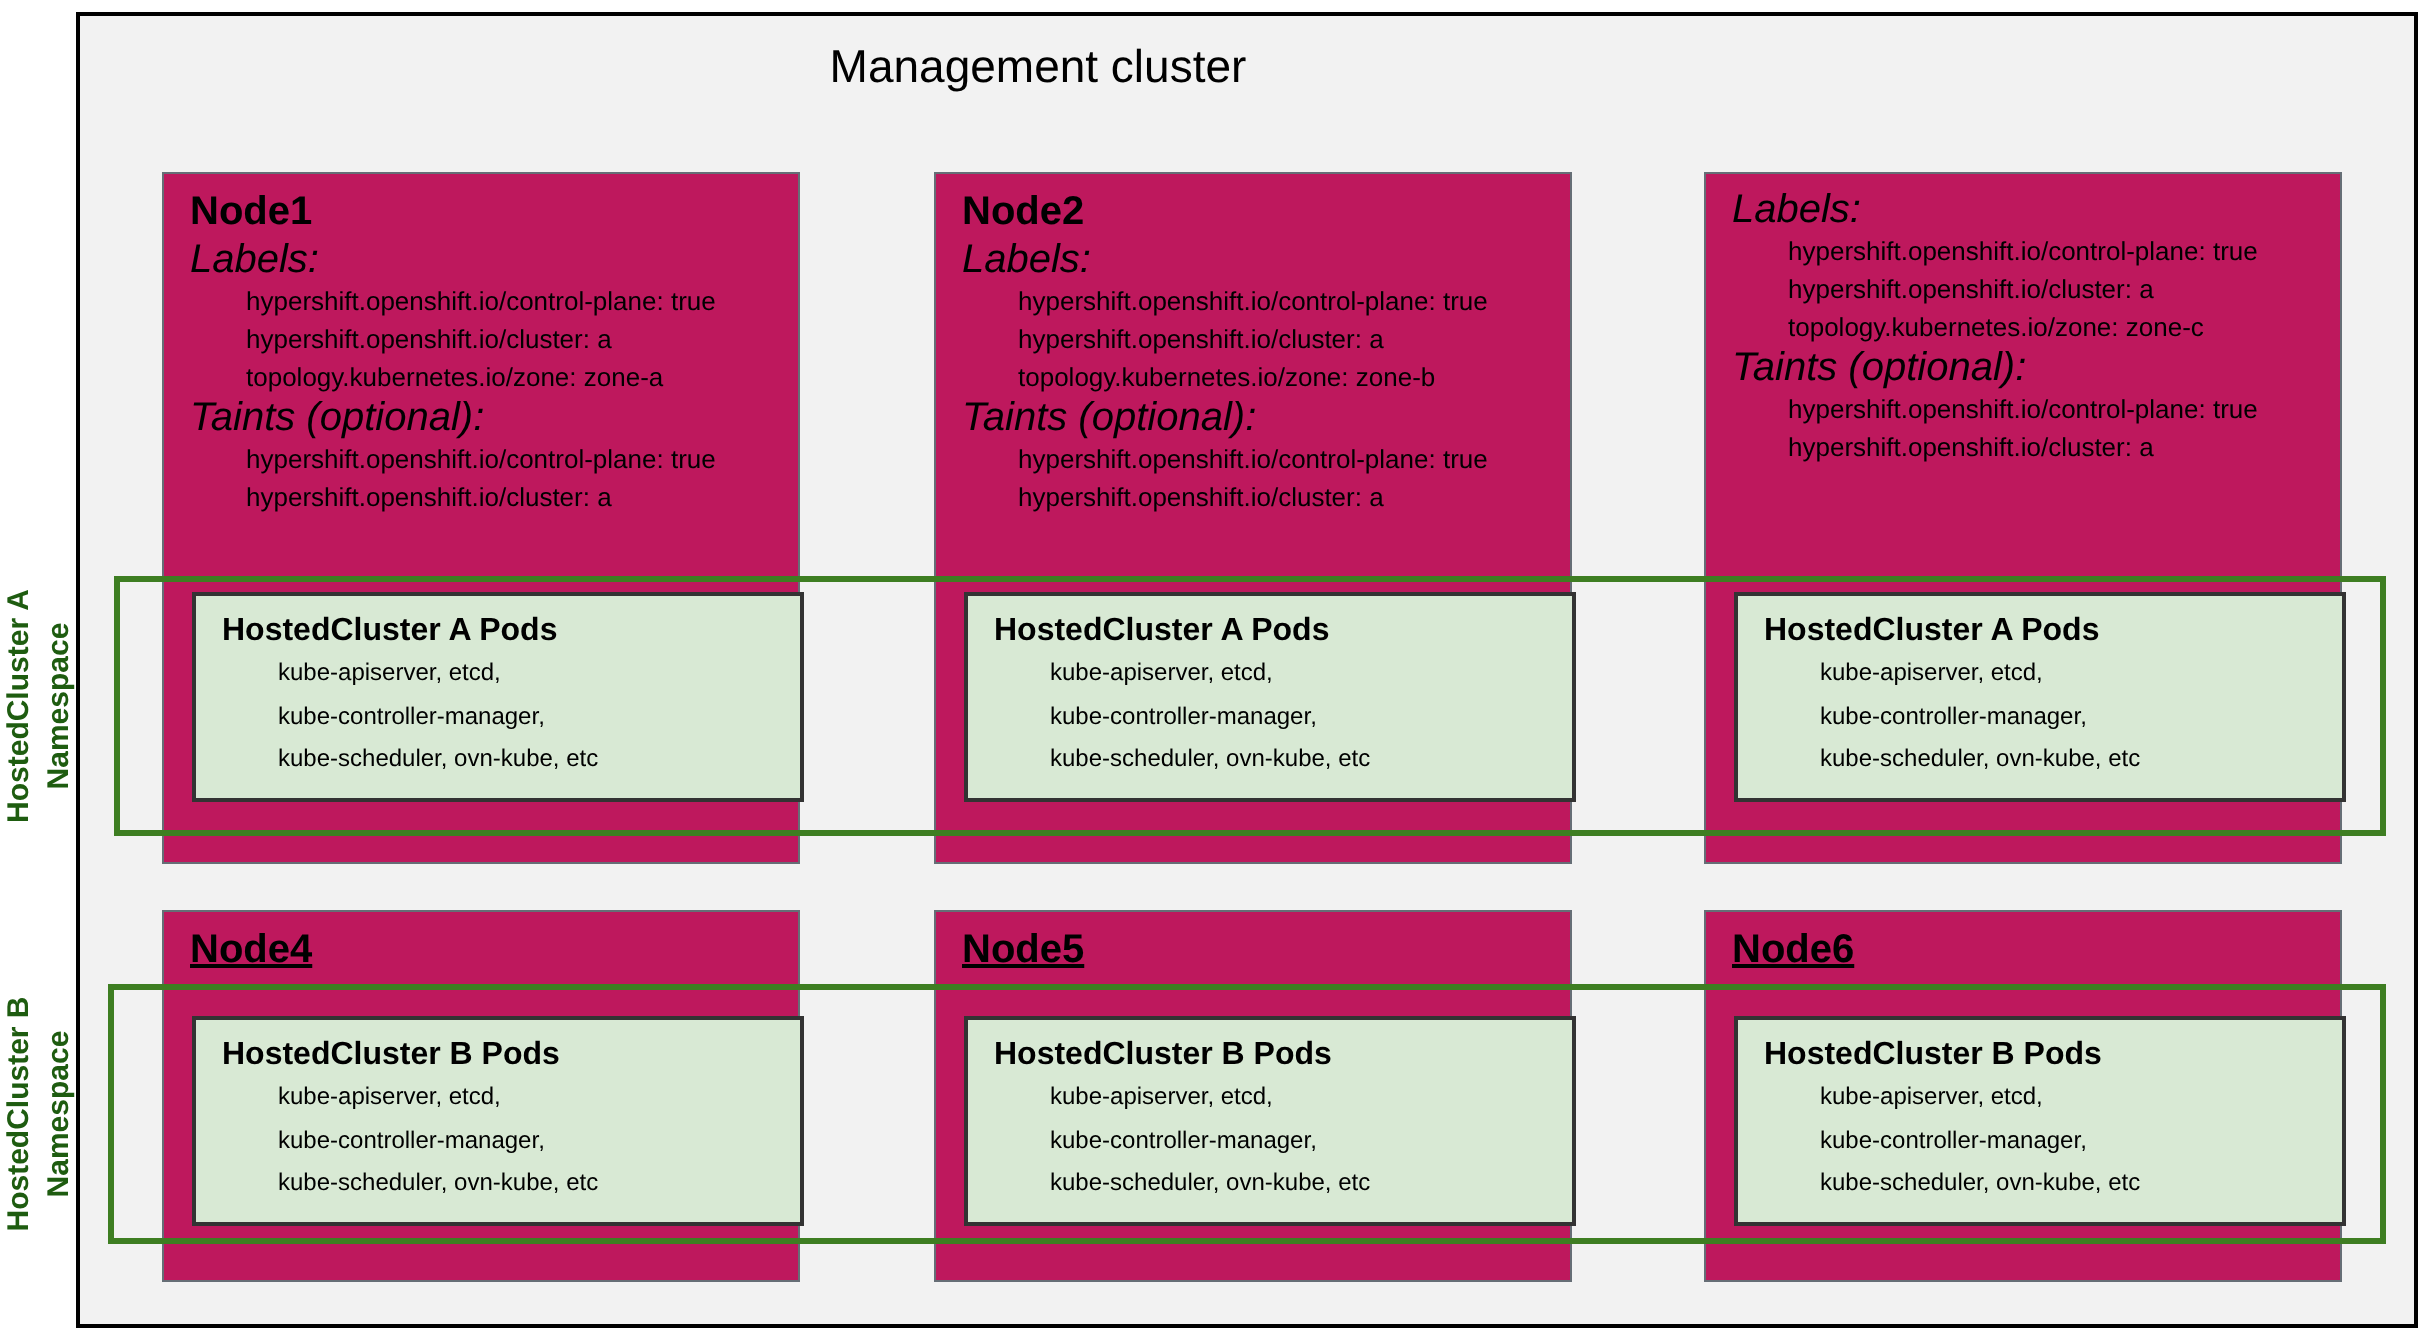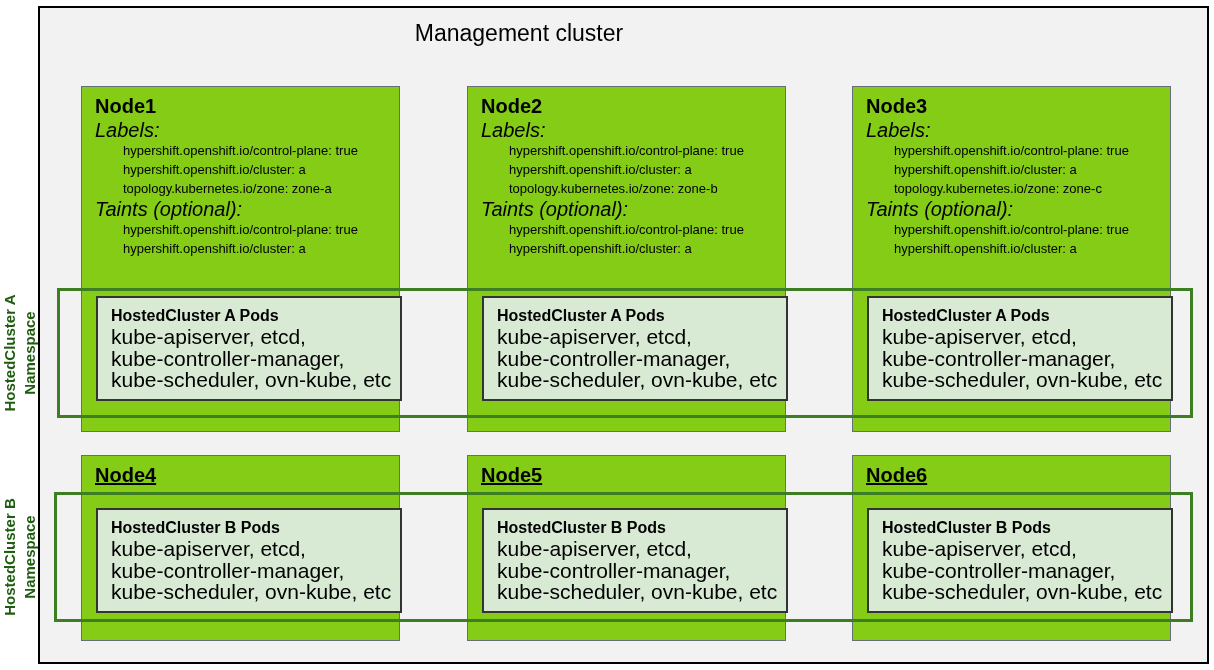--- a/index.html
+++ b/index.html
@@ -28,21 +28,21 @@
     width: 962px;
     text-align: center;
     font-size: 23px;
     line-height: 27px;
     color: #000;
   }
 
   .node {
     position: absolute;
     width: 319px;
-    background: #84cc16;
+    background: #be185d;
     border: 1.5px solid #666e76;
     padding: 7px 13px 0 13px;
   }
   .node-top { top: 86px; height: 346px; }
   .node-bottom { top: 455px; height: 186px; text-decoration: underline; }
   .col-1 { left: 81px; }
   .col-2 { left: 467px; }
   .col-3 { left: 852px; }
 
   .node-title {
@@ -73,23 +73,24 @@
   }
   .node-top .pods-box { top: 209px; }
   .node-bottom .pods-box { top: 52px; }
 
   .pods-title {
     font-size: 16px;
     font-weight: bold;
     line-height: 21px;
   }
   .pods-line {
-    font-size: 21px;
+    font-size: 12px;
     line-height: 21.5px;
     white-space: nowrap;
+    margin-left: 28px;
   }
 
   .ns-rect {
     position: absolute;
     border: 3px solid #3e7e22;
     background: transparent;
     pointer-events: none;
     z-index: 5;
   }
   .ns-rect-a { left: 57px; top: 288px; width: 1136px; height: 130px; }
@@ -146,21 +147,20 @@
     <div class="meta-line">hypershift.openshift.io/cluster: a</div>
     <div class="pods-box">
       <div class="pods-title">HostedCluster A Pods</div>
       <div class="pods-line">kube-apiserver, etcd,</div>
       <div class="pods-line">kube-controller-manager,</div>
       <div class="pods-line">kube-scheduler, ovn-kube, etc</div>
     </div>
   </div>
 
   <div class="node node-top col-3">
-    <div class="node-title">Node3</div>
     <div class="meta-header">Labels:</div>
     <div class="meta-line">hypershift.openshift.io/control-plane: true</div>
     <div class="meta-line">hypershift.openshift.io/cluster: a</div>
     <div class="meta-line">topology.kubernetes.io/zone: zone-c</div>
     <div class="meta-header">Taints (optional):</div>
     <div class="meta-line">hypershift.openshift.io/control-plane: true</div>
     <div class="meta-line">hypershift.openshift.io/cluster: a</div>
     <div class="pods-box">
       <div class="pods-title">HostedCluster A Pods</div>
       <div class="pods-line">kube-apiserver, etcd,</div>

